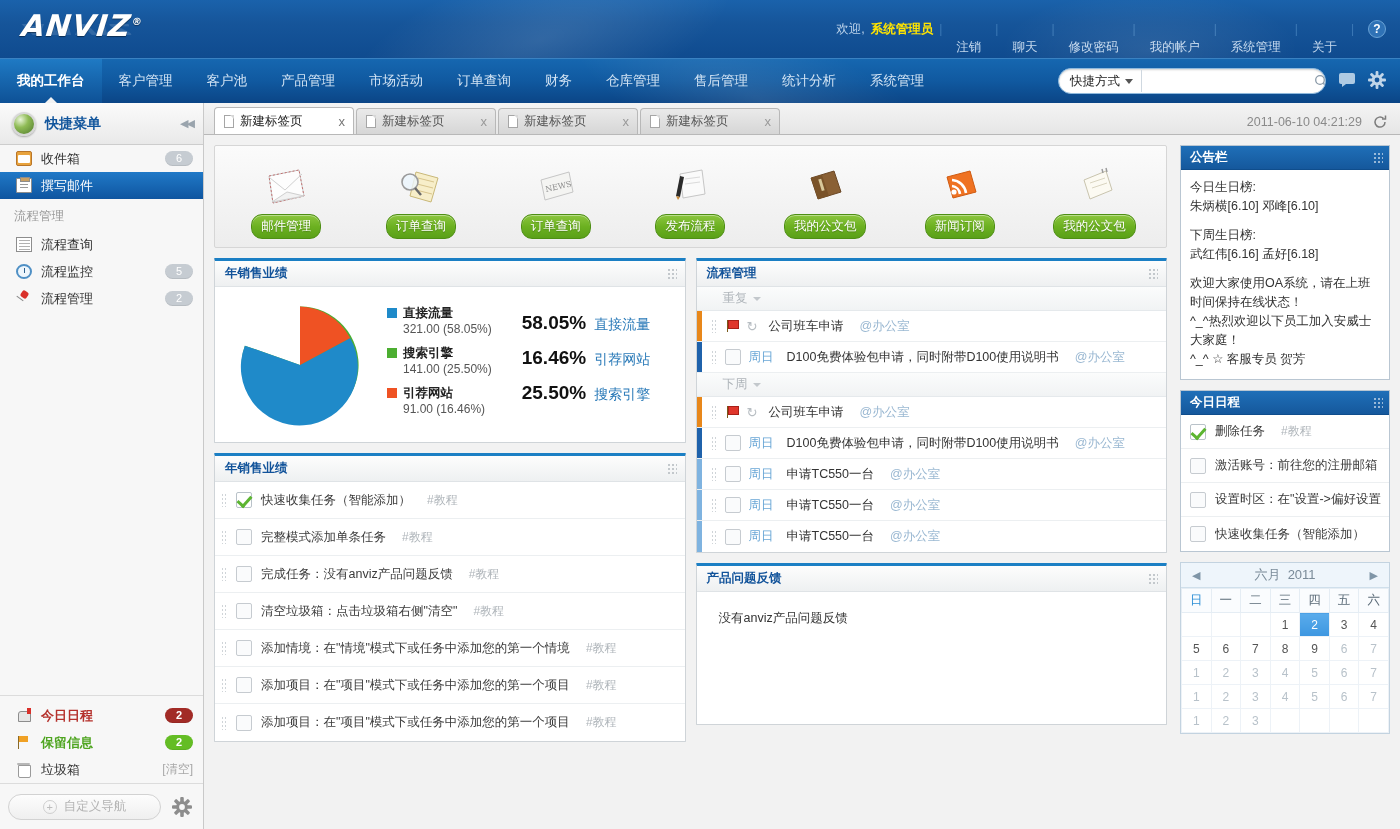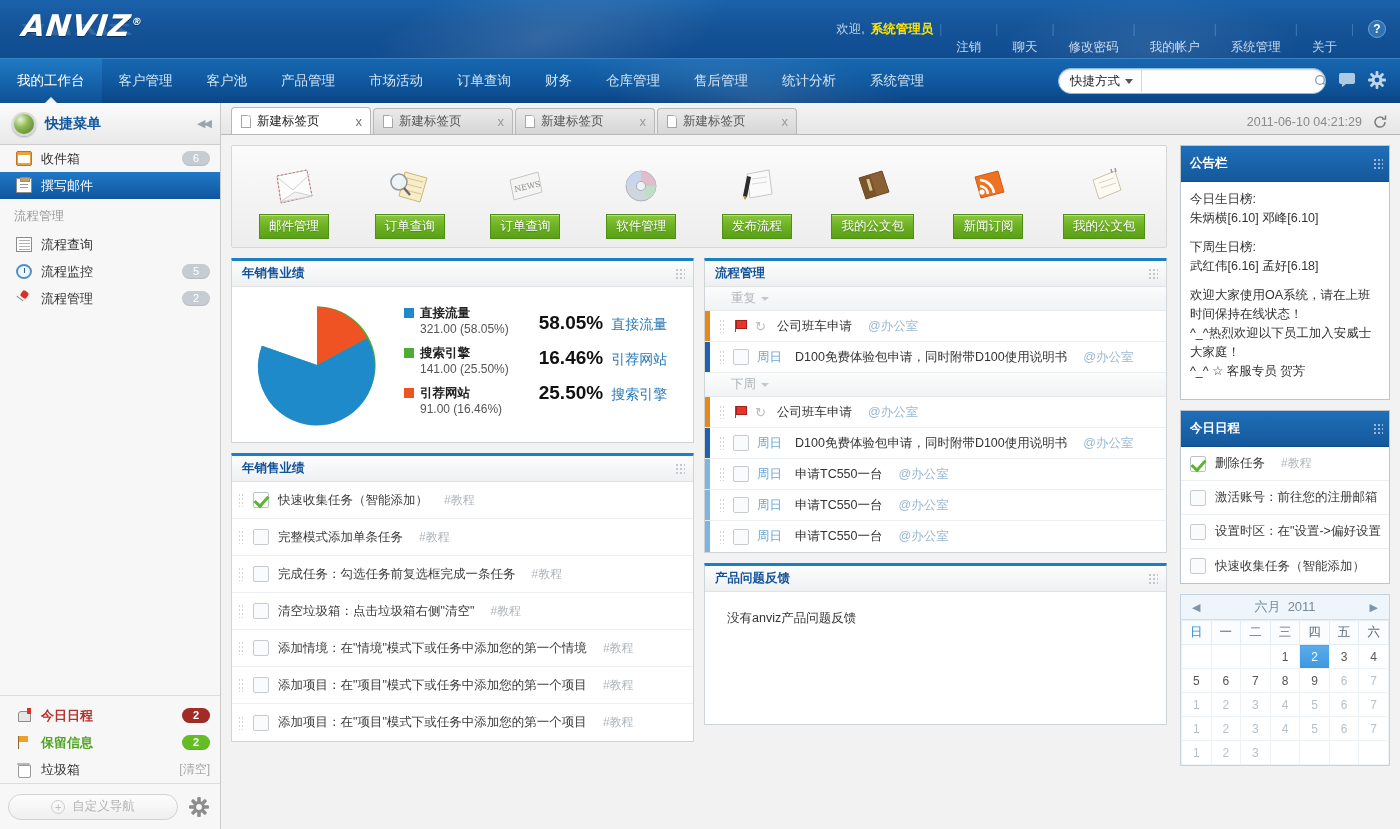--- a/index.html
+++ b/index.html
@@ -77,21 +77,21 @@
     content:""; position:absolute; top:-30px; left:560px; width:400px; height:140px;
     background: radial-gradient(ellipse at center, rgba(255,255,255,.10) 0%, rgba(255,255,255,0) 70%);
     transform: rotate(20deg);
   }
   .nav-item {
     display: flex; align-items: center; padding: 0 17px;
     color: #d3e4f4; font-size: 13.5px; cursor: pointer; position: relative;
     white-space: nowrap;
   }
   .nav-item.active {
-    color: #ffffff; font-weight: normal;
+    color: #ffffff; font-weight: bold;
     background: linear-gradient(180deg, #1f7ac4 0%, #0e5196 100%);
   }
   .nav-item.active:after {
     content: ""; position: absolute; bottom: -1px; left: 50%; margin-left: -7px;
     border-left: 7px solid transparent; border-right: 7px solid transparent;
     border-bottom: 7px solid #f2f2f2;
   }
   .nav-right {
     margin-left: auto; display: flex; align-items: center; padding-right: 14px; gap: 12px;
   }
@@ -118,21 +118,21 @@
     background: transparent;
   }
   .search-go { padding: 0 9px; cursor: pointer; display:flex; align-items:center;}
   .nav-icon { cursor: pointer; opacity: .92; }
 
   
   .layout { display: flex; height: 726px; background: #f2f2f2; }
 
   
   .sidebar {
-    width: 221px; background: #f7f7f7;
+    width: 204px; background: #f7f7f7;
     border-right: 1px solid #c9c9c9;
     display: flex; flex-direction: column;
     position: relative;
     justify-content: center;
   }
   .sidebar-head {
     height: 42px; display: flex; align-items: center; gap: 9px;
     padding: 0 10px 0 12px;
     background: linear-gradient(180deg, #fbfbfb 0%, #e9e9e9 100%);
     border-bottom: 1px solid #cdcdcd;
@@ -272,21 +272,21 @@
     background: linear-gradient(180deg,#fbfbfb,#ededed);
     border: 1px solid #d6d6d6; border-radius: 2px;
     display: flex; justify-content: space-around; align-items: flex-end;
     height: 103px; padding: 6px 4px 8px;
     margin-bottom: 10px;
   }
   .shortcut { display: flex; flex-direction: column; align-items: center; gap: 6px; cursor: pointer; width: 110px;}
   .shortcut .sc-icon { height: 50px; display: flex; align-items: flex-end; justify-content: center; }
   .sc-btn {
     background: linear-gradient(180deg,#8cc63f 0%,#6cb121 50%,#5aa018 100%);
-    border: 1px solid #4e8f14; border-radius: 0;
+    border: 1px solid #4e8f14; border-radius: 11px;
     color: #fff; font-size: 12.5px; padding: 3px 9px;
     text-shadow: 0 1px 1px rgba(0,0,0,.25);
     box-shadow: inset 0 1px 0 rgba(255,255,255,.4);
     white-space: nowrap;
   }
 
   
   .panel {
     background: #ffffff; border: 1px solid #cfd4d8;
     border-top: 3px solid #1b7fc4;
@@ -368,34 +368,34 @@
   .flow-repeat { color: #b8bec3; font-size: 13px; flex: 0 0 14px; }
   .flow-day { color: #6aa7d6; font-size: 12.5px; width: 30px; flex: 0 0 30px; }
   .flow-title { color: #333; }
   .flow-at { color: #9ab8d2; margin-left: 8px; }
 
   .feedback-body { padding: 18px 0 0 22px; font-size: 12.5px; color: #333; height: 132px;}
 
   
   .rpanel { margin-bottom: 10px; border: 1px solid #b9c6d2; background: #fff; }
   .rpanel-head {
-    height: 36px; display: flex; align-items: center; padding: 0 6px 0 9px;
+    height: 24px; display: flex; align-items: center; padding: 0 6px 0 9px;
     background: linear-gradient(180deg,#1f6fb8 0%,#15589c 100%);
     color: #ffffff; font-weight: bold; font-size: 12.5px;
     border-bottom: 1px solid #0f4d8c;
     gap: 44px;
   }
   .rgrip {
     margin-left: auto; width: 10px; height: 12px;
     background-image: radial-gradient(rgba(255,255,255,.55) 1px, transparent 1px);
     background-size: 4px 4px; cursor: move;
   }
   .notice-body { padding: 8px 9px 10px; font-size: 12.5px; color: #333; line-height: 19px; }
   .notice-body p { margin-bottom: 10px; }
-  .notice-body p:last-child { margin-bottom: 8px; }
+  .notice-body p:last-child { margin-bottom: 0; }
 
   .rtask-row {
     display: flex; align-items: center; gap: 9px; height: 34px;
     padding: 0 8px 0 9px; border-bottom: 1px solid #eceff1; font-size: 12.5px;
   }
   .rtask-row:last-child { border-bottom: none; }
   .rtask-text { color: #3b3b3b; white-space: nowrap; overflow: hidden; }
 
   
   .calendar { border: 1px solid #c3d3e0; background: #fff; }
@@ -636,32 +636,20 @@
             <div class="sc-btn">订单查询</div>
           </div>
           <div class="shortcut">
             <div class="sc-icon">
               <svg width="46" height="42" viewBox="0 0 46 42">
                 <polygon points="8,14 36,6 40,26 12,34" fill="#f4f4f2" stroke="#c6c6c6"></polygon>
                 <text x="13" y="26" font-size="8" fill="#8d8d8d" font-family="DejaVu Serif, serif" transform="rotate(-12 13 26)">NEWS</text>
               </svg>
             </div>
             <div class="sc-btn">订单查询</div>
-          </div>
-          <div class="shortcut">
-            <div class="sc-icon">
-              <svg width="46" height="42" viewBox="0 0 46 42">
-                <circle cx="23" cy="20" r="15" fill="#cfd6dc" stroke="#a9b2ba"></circle>
-                <path d="M23 5 A15 15 0 0 1 38 20 L23 20 Z" fill="#e7b7c4" opacity=".75"></path>
-                <path d="M38 20 A15 15 0 0 1 30 33 L23 20 Z" fill="#b9dfc0" opacity=".75"></path>
-                <path d="M8 20 A15 15 0 0 1 23 5 L23 20 Z" fill="#c4d6ef" opacity=".75"></path>
-                <circle cx="23" cy="20" r="4.6" fill="#eef2f5" stroke="#a9b2ba"></circle>
-              </svg>
-            </div>
-            <div class="sc-btn">软件管理</div>
           </div>
           <div class="shortcut">
             <div class="sc-icon">
               <svg width="46" height="42" viewBox="0 0 46 42">
                 <polygon points="13,8 35,4 38,28 16,32" fill="#fafafa" stroke="#c6c6c6"></polygon>
                 <line x1="18" y1="13" x2="33" y2="11" stroke="#dadada"></line>
                 <line x1="18" y1="18" x2="33" y2="16" stroke="#dadada"></line>
                 <polygon points="9,30 13,10 17,11 13,31" fill="#2b2b2b"></polygon>
                 <polygon points="9,30 13,31 11,34" fill="#c88a3a"></polygon>
               </svg>
@@ -773,21 +761,21 @@
                 </div>
                 <div class="task-row">
                   <span class="dots"></span>
                   <span class="cbox"></span>
                   <span class="task-text">完整模式添加单条任务</span>
                   <span class="task-tag">#教程</span>
                 </div>
                 <div class="task-row">
                   <span class="dots"></span>
                   <span class="cbox"></span>
-                  <span class="task-text">完成任务：勾选任务前复选框完成一条任务</span>
+                  <span class="task-text">完成任务：没有anviz产品问题反馈</span>
                   <span class="task-tag">#教程</span>
                 </div>
                 <div class="task-row">
                   <span class="dots"></span>
                   <span class="cbox"></span>
                   <span class="task-text">清空垃圾箱：点击垃圾箱右侧"清空"</span>
                   <span class="task-tag">#教程</span>
                 </div>
                 <div class="task-row">
                   <span class="dots"></span>

